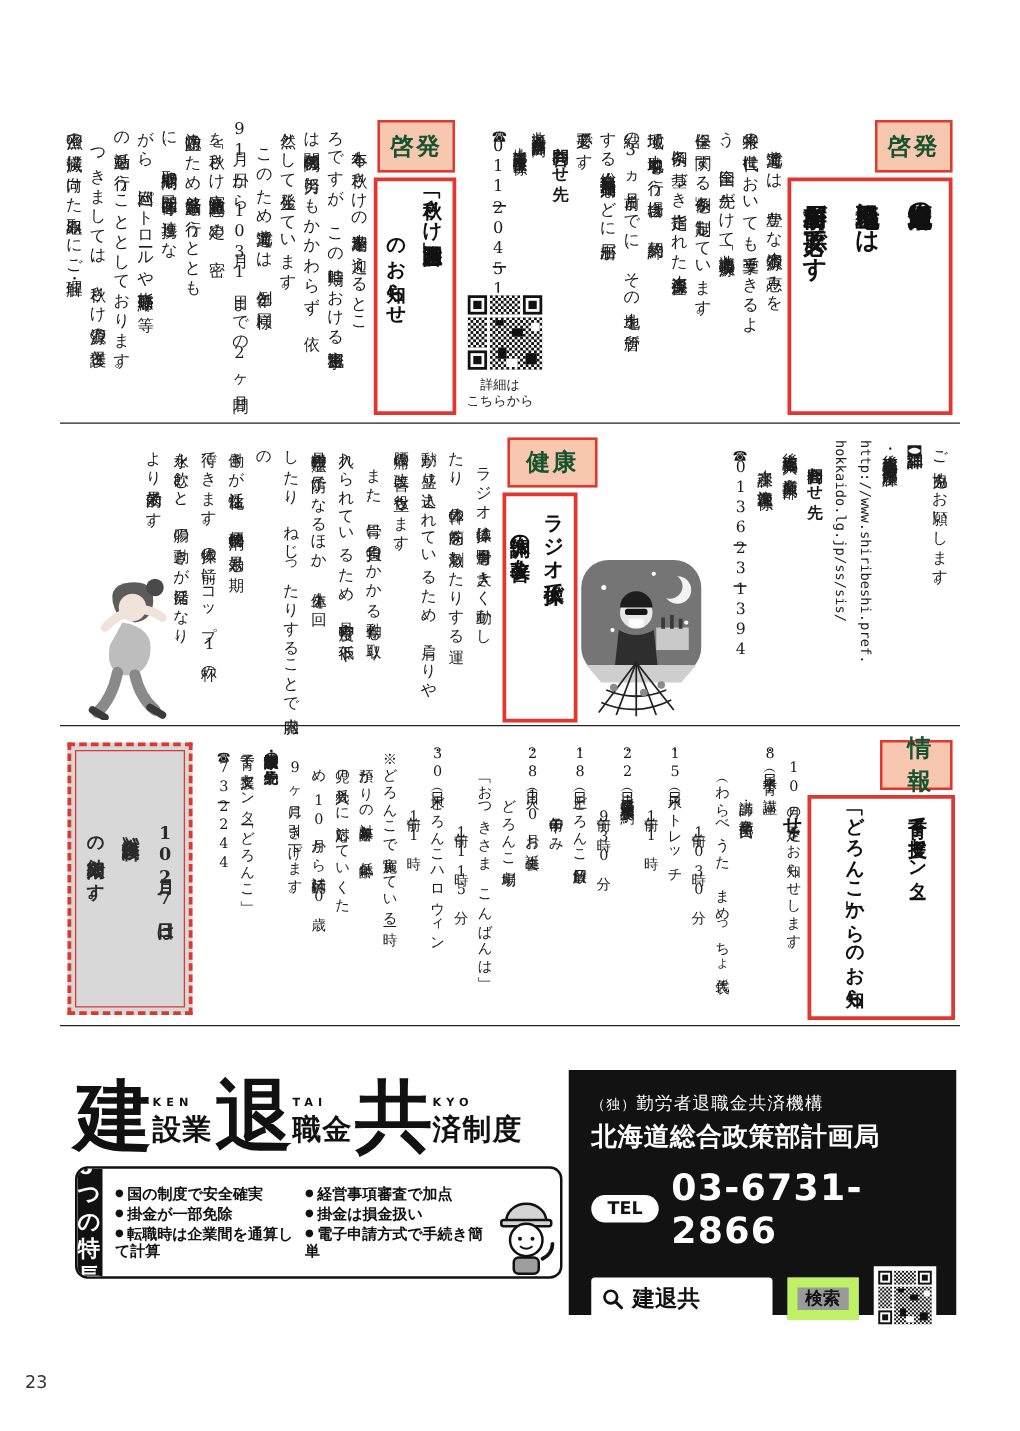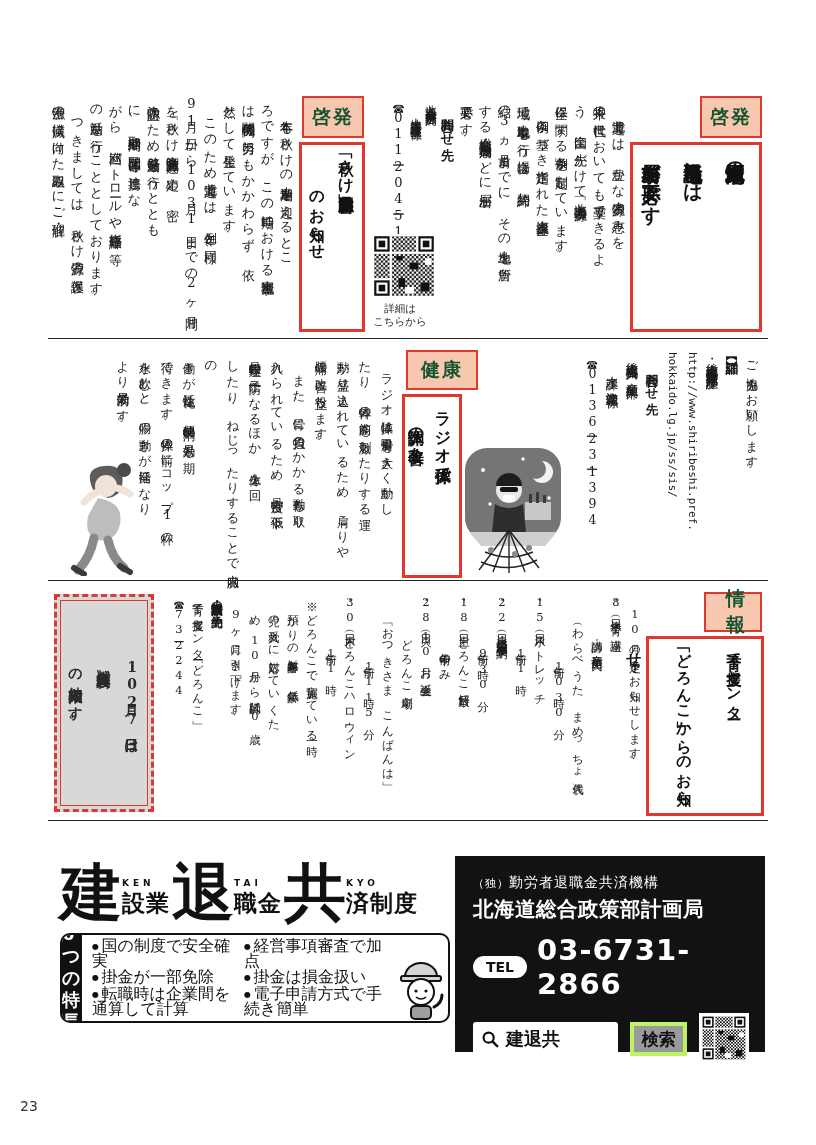--- a/index.html
+++ b/index.html
@@ -27,36 +27,36 @@
   .adlogo{position:absolute;display:flex;flex-direction:column;gap:10px;}
   .logoRow{display:flex;align-items:flex-end;color:#111;font-family:"DejaVu Sans","Liberation Sans",sans-serif;}
   .bigchar{font-size:62px;font-weight:bold;line-height:0.95;}
   .seg{display:flex;flex-direction:column;align-items:flex-start;margin:0 2px 4px 0;}
   .segtop{font-size:9px;font-weight:bold;letter-spacing:4px;color:#111;}
   .segbottom{font-size:23px;font-weight:bold;letter-spacing:1px;}
   .featbox{display:flex;border:2.5px solid #111;border-radius:10px;overflow:hidden;align-items:stretch;background:#fff;height:86px;}
   .featside{background:#111;color:#fff;width:76px;display:flex;flex-direction:column;align-items:center;justify-content:center;
             font-family:"DejaVu Sans","Liberation Sans",sans-serif;font-weight:bold;font-size:18px;line-height:22px;}
   .featlist{display:grid;grid-template-columns:148px 150px;align-content:center;gap:2px 4px;padding:4px 0 4px 10px;
-            font-family:"DejaVu Sans","Liberation Sans",sans-serif;font-weight:normal;font-size:16px;line-height:14px;color:#111;}
+            font-family:"DejaVu Sans","Liberation Sans",sans-serif;font-weight:bold;font-size:12px;line-height:14px;color:#111;}
   .featlist .fi::before{content:"● ";font-size:8px;vertical-align:2px;}
   .adblack{position:absolute;background:#121212;color:#fff;box-sizing:border-box;padding:18px 16px 14px 18px;
            font-family:"DejaVu Sans","Liberation Sans",sans-serif;}
   .orgline{font-size:14px;letter-spacing:1px;}
   .orgline .pfx{font-size:11px;}
   .deptline{font-size:20.5px;font-weight:bold;letter-spacing:0.5px;margin-top:3px;}
   .telrow{display:flex;align-items:center;gap:10px;margin-top:10px;}
   .telpill{background:#fff;color:#111;border-radius:13px;font-weight:bold;font-size:14px;
            padding:2px 13px;line-height:18px;}
   .telnum{font-size:29px;font-weight:bold;letter-spacing:1px;}
   .searchrow{display:flex;align-items:center;gap:12px;margin-top:12px;}
   .searchbox{background:#fff;color:#111;width:158px;height:34px;border-radius:3px;display:flex;align-items:center;
              gap:7px;padding-left:8px;font-size:18px;font-weight:bold;}
-  .searchbtn{background:#9a9a9a;border:4px solid #bef264;color:#111;height:34px;width:64px;display:flex;
-             align-items:center;justify-content:center;font-size:17px;font-weight:bold;box-sizing:border-box;}
+  .searchbtn{background:#9a9a9a;border:8px solid #bef264;color:#111;height:34px;width:64px;display:flex;
+             align-items:center;justify-content:center;font-size:14px;font-weight:bold;box-sizing:border-box;}
   .pagenum{position:absolute;font-size:14px;font-family:"DejaVu Sans","Liberation Sans",sans-serif;color:#333;}
 </style>
 </head>
 <body>
 
 <div class="page">
 
   <svg width="0" height="0" style="position:absolute" aria-hidden="true">
     <defs>
       <pattern id="chk" width="4" height="4" patternUnits="userSpaceOnUse">

